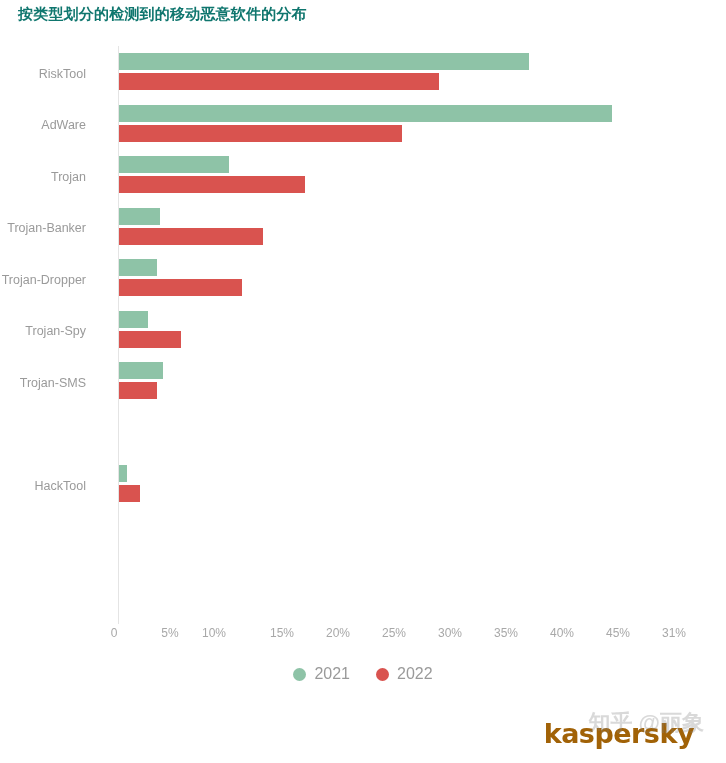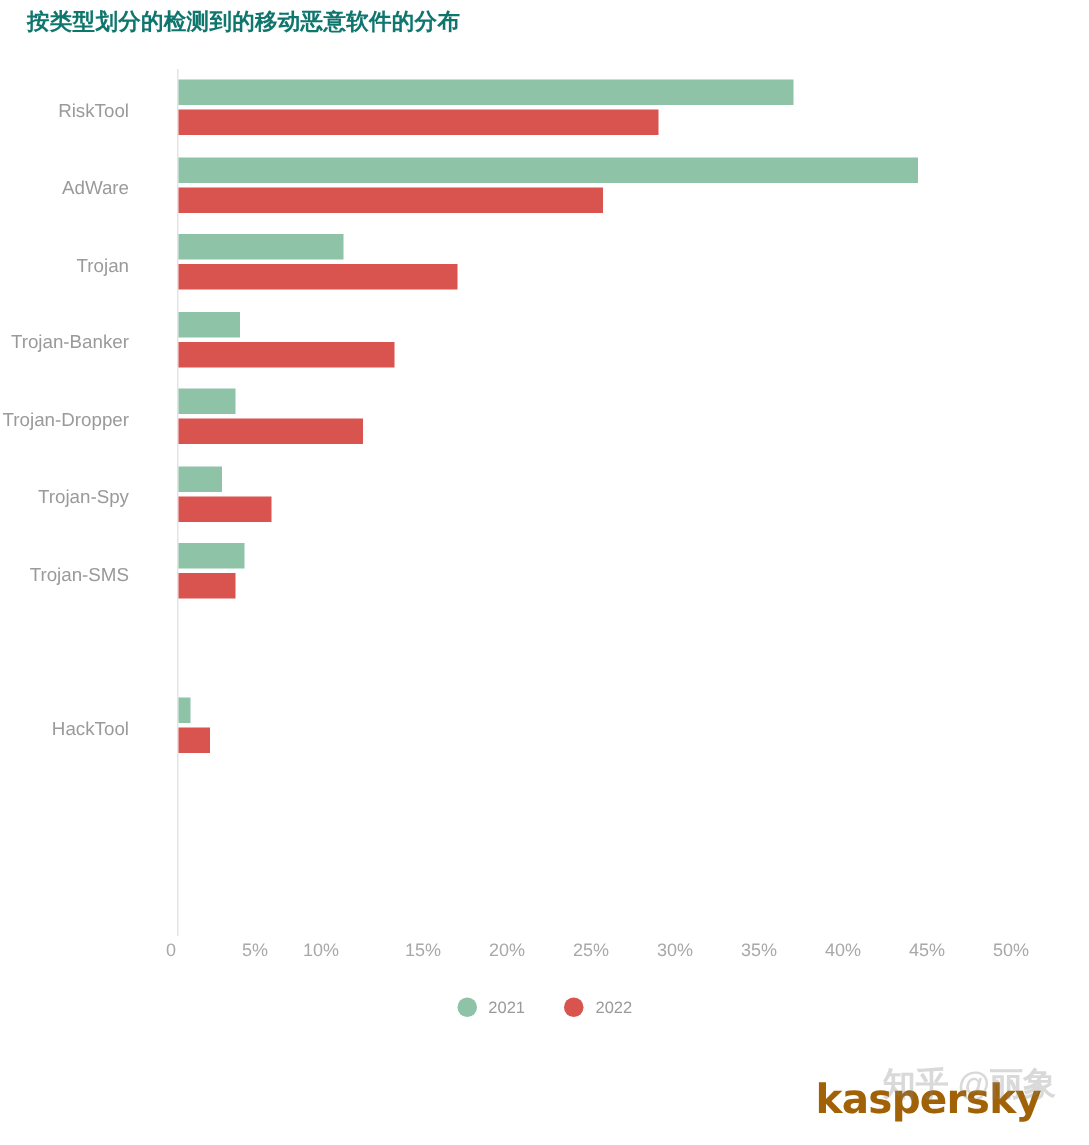--- a/index.html
+++ b/index.html
@@ -125,21 +125,21 @@
     align-items: center;
     gap: 8px;
   }
   .legend-dot {
     width: 13px;
     height: 13px;
     border-radius: 50%;
     display: block;
   }
   .legend-label {
-    font-size: 11px;
+    font-size: 16px;
     color: #9a9a9a;
   }
 
   
   .footer {
     position: absolute;
     left: 0;
     top: 700px;
     width: 726px;
     height: 63px;
@@ -235,21 +235,21 @@
     <div class="xtick" style="left: 114px;">0</div>
     <div class="xtick" style="left: 170px;">5%</div>
     <div class="xtick" style="left: 214px;">10%</div>
     <div class="xtick" style="left: 282px;">15%</div>
     <div class="xtick" style="left: 338px;">20%</div>
     <div class="xtick" style="left: 394px;">25%</div>
     <div class="xtick" style="left: 450px; text-align: right;">30%</div>
     <div class="xtick" style="left: 506px;">35%</div>
     <div class="xtick" style="left: 562px;">40%</div>
     <div class="xtick" style="left: 618px;">45%</div>
-    <div class="xtick" style="left: 674px;">50%</div>
+    <div class="xtick" style="left: 674px;">31%</div>
   </div>
 
 <div class="legend" id="legend-container">
     <div class="legend-item">
       <span class="legend-dot" style="background: rgb(142, 195, 167);"></span>
       <span class="legend-label">2021</span>
     </div>
     <div class="legend-item">
       <span class="legend-dot" style="background: rgb(217, 83, 79);"></span>
       <span class="legend-label">2022</span>

